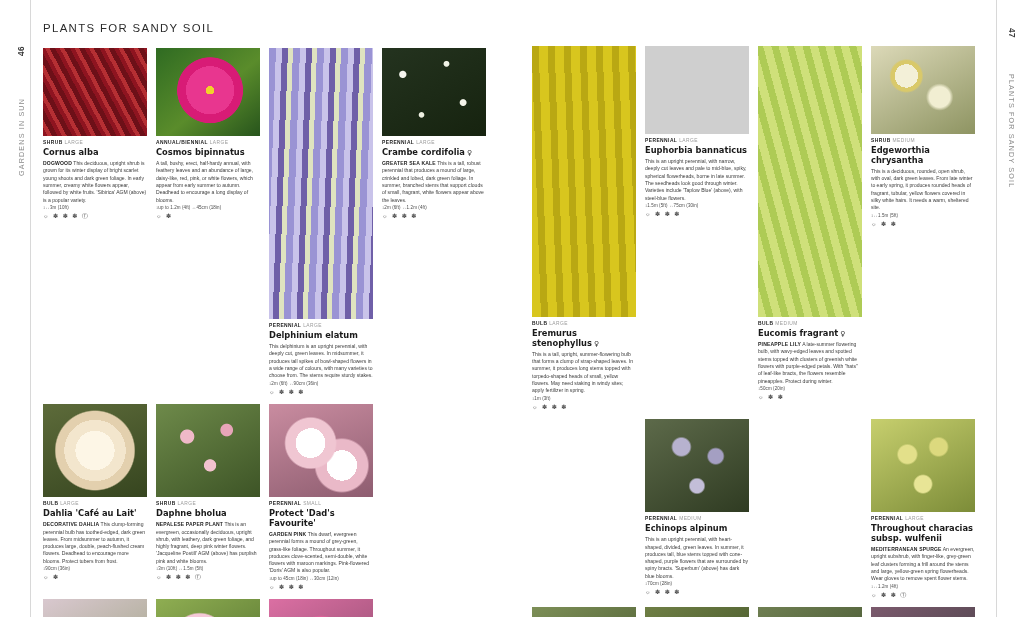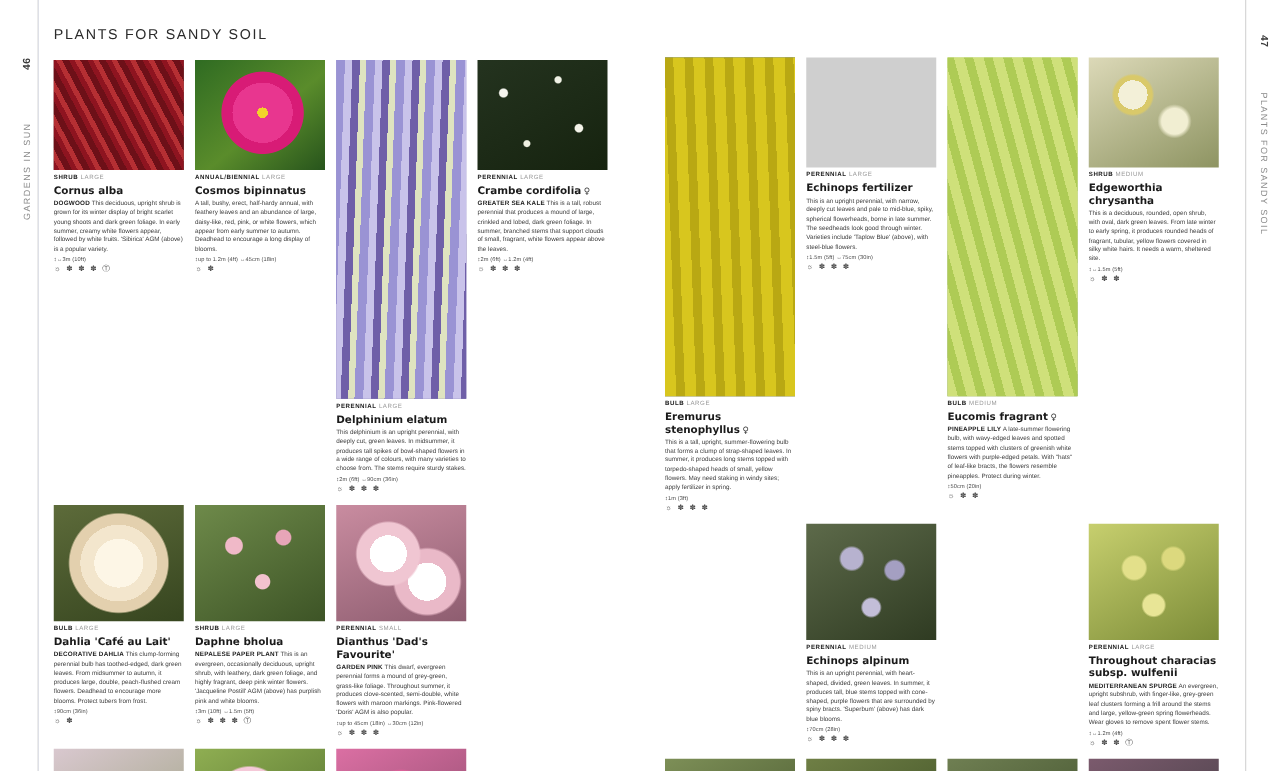--- a/index.html
+++ b/index.html
@@ -277,21 +277,21 @@
         <div class="dims">↕3m (10ft)   ↔1.5m (5ft)</div>
         <div class="symbols">☼ ✽ ✽ ✽ Ⓣ</div>
       </div>
 
       <div class="entry">
         <div class="photo h-med tx-dianthus"></div>
         <div class="cat">
           <span class="type">PERENNIAL</span>
           <span class="size">SMALL</span>
         </div>
-        <div class="name"><span>Dianthus 'Dad's Favourite'</span><span class="agm"></span></div>
+        <div class="name"><span>Protect 'Dad's Favourite'</span><span class="agm"></span></div>
         <div class="desc"><span class="lead">GARDEN PINK</span> <span>This dwarf, evergreen perennial forms a mound of grey-green, grass-like foliage. Throughout summer, it produces clove-scented, semi-double, white flowers with maroon markings. Pink-flowered 'Doris' AGM is also popular.</span></div>
         <div class="dims">↕up to 45cm (18in)   ↔30cm (12in)</div>
         <div class="symbols">☼ ✽ ✽ ✽</div>
       </div>
 
       <div></div>
 
       <div class="entry">
         <div class="photo h-med tx-dierama"></div>
 
@@ -325,21 +325,21 @@
         <div class="dims">↕1m (3ft)</div>
         <div class="symbols">☼ ✽ ✽ ✽</div>
       </div>
 
       <div class="entry">
         <div class="photo h-std tx-echinops"></div>
         <div class="cat">
           <span class="type">PERENNIAL</span>
           <span class="size">LARGE</span>
         </div>
-        <div class="name"><span>Echinops fertilizer</span><span class="agm"></span></div>
+        <div class="name"><span>Euphorbia bannaticus</span><span class="agm"></span></div>
         <div class="desc"><span class="lead"></span> <span>This is an upright perennial, with narrow, deeply cut leaves and pale to mid-blue, spiky, spherical flowerheads, borne in late summer. The seedheads look good through winter. Varieties include 'Taplow Blue' (above), with steel-blue flowers.</span></div>
         <div class="dims">↕1.5m (5ft)   ↔75cm (30in)</div>
         <div class="symbols">☼ ✽ ✽ ✽</div>
       </div>
 
       <div class="entry">
         <div class="photo h-tall tx-eucomis"></div>
         <div class="cat">
           <span class="type">BULB</span>
           <span class="size">MEDIUM</span>

